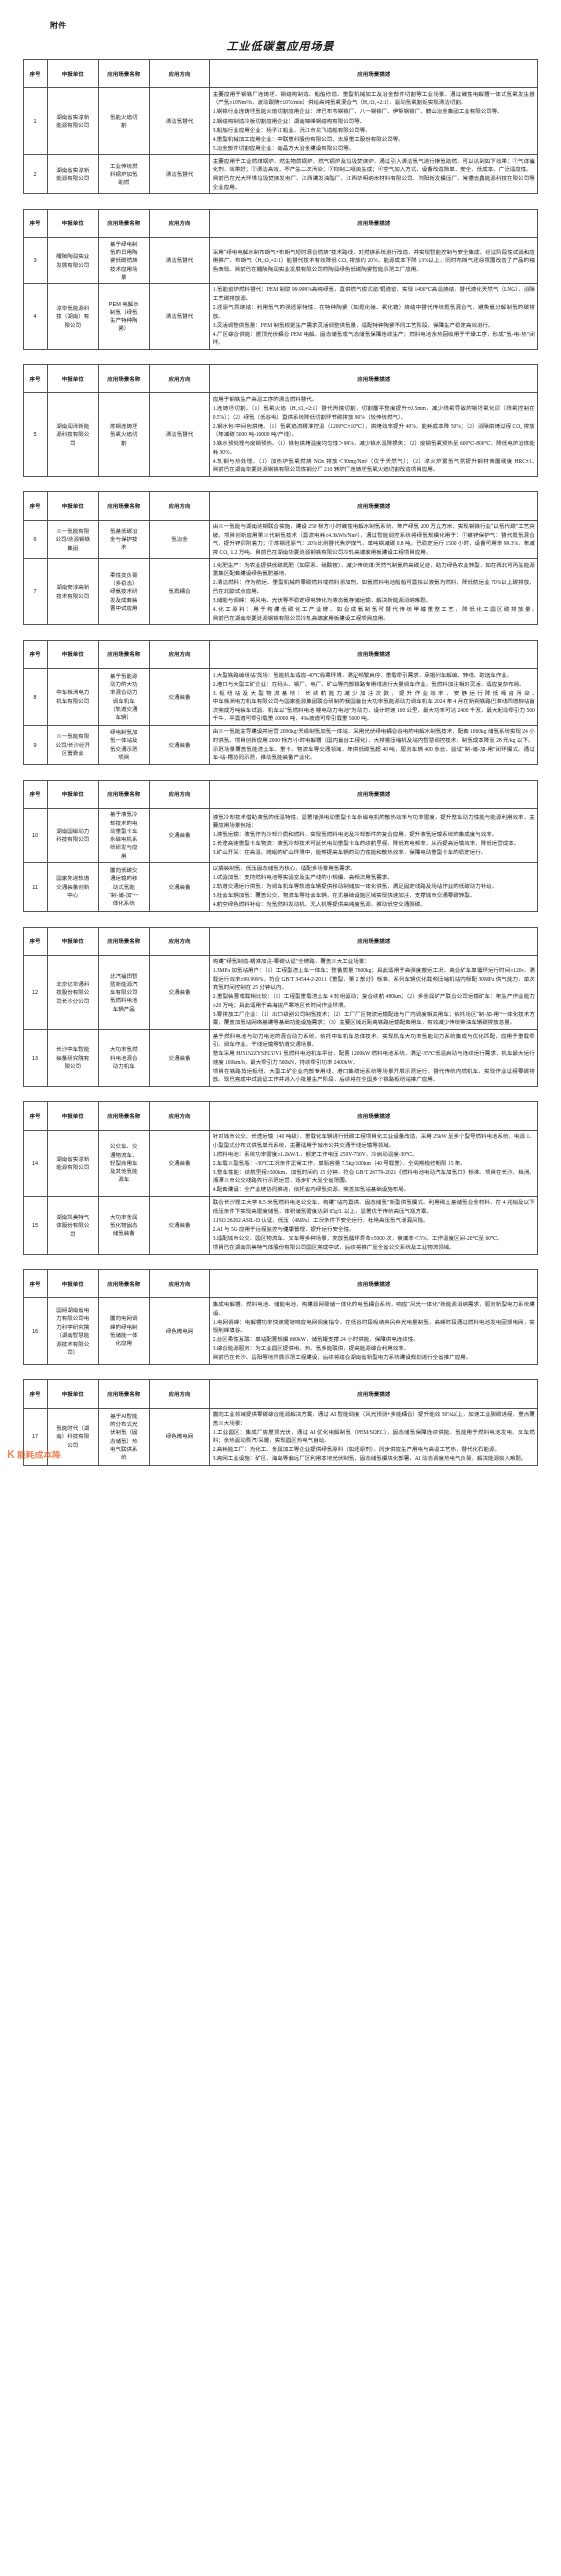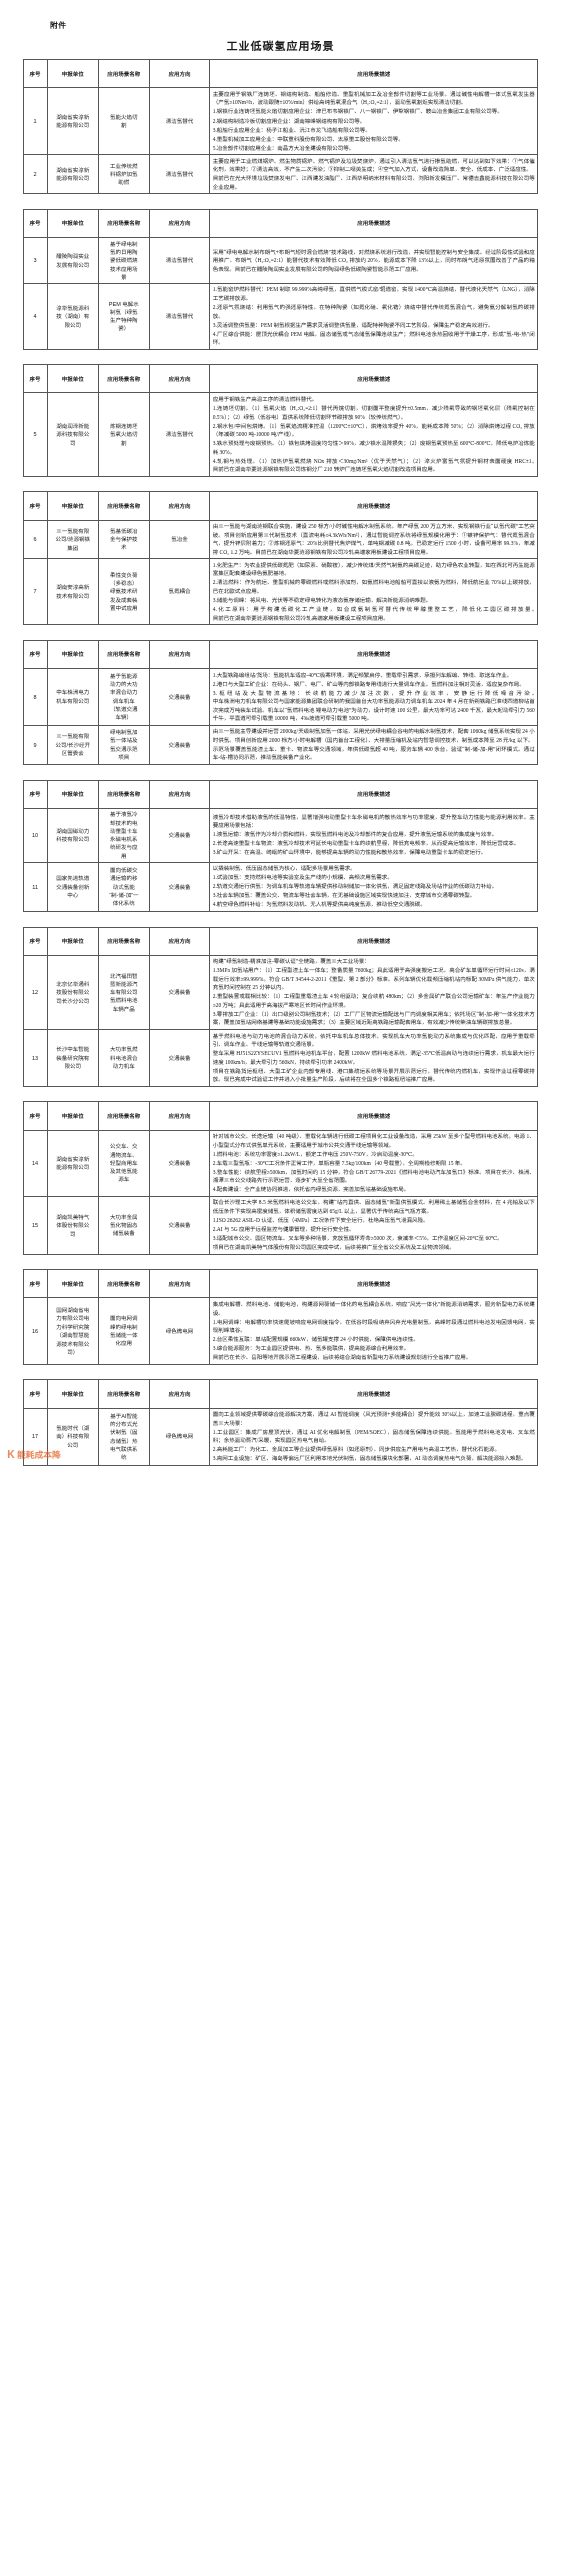--- a/index.html
+++ b/index.html
@@ -27,20 +27,21 @@
     letter-spacing: 0.5px;
     font-family: "Liberation Sans", "DejaVu Sans", sans-serif;
   }
   .doc-title {
     text-align: center;
     font-size: 11px;
     font-weight: 700;
     letter-spacing: 1px;
     margin: 7.3px 0 6.2px 0;
     font-family: "Liberation Sans", "DejaVu Sans", sans-serif;
+    font-style: italic;
   }
   table.scene-table {
     border-collapse: collapse;
     width: 483px;
     margin: 0 auto 7.3px auto;
     table-layout: fixed;
     background: #fff;
   }
   table.scene-table td,
   table.scene-table th {

